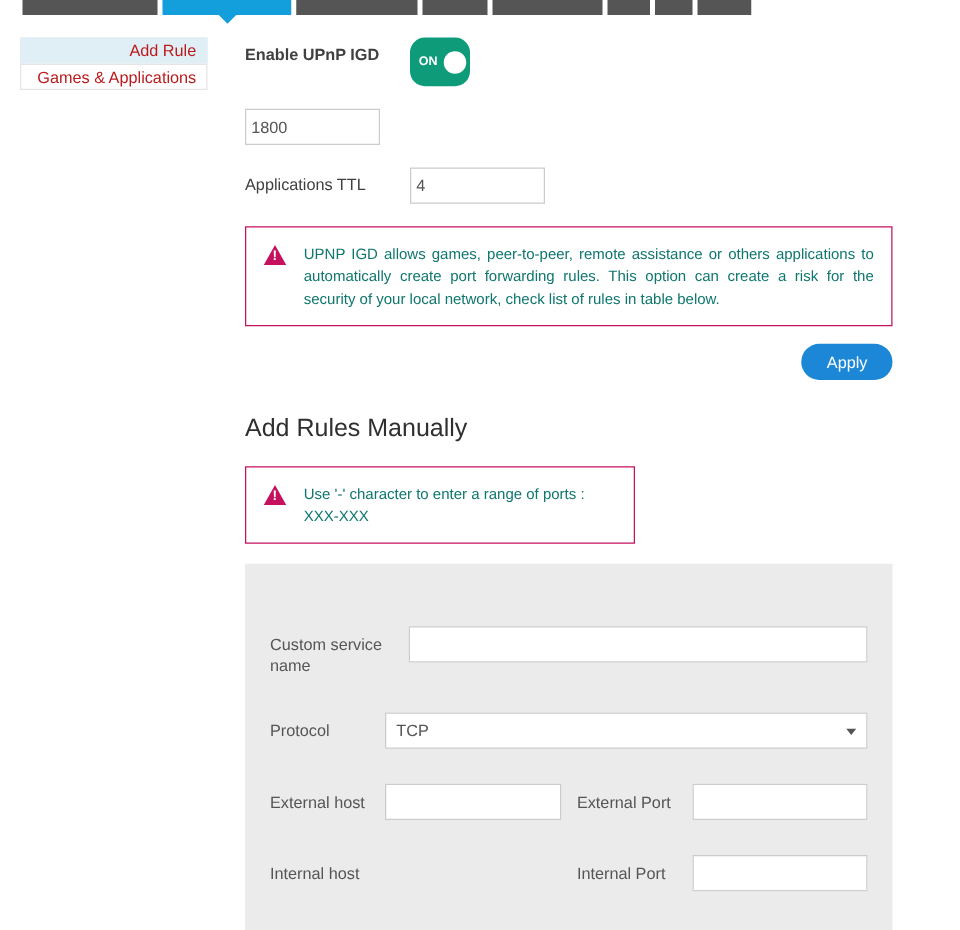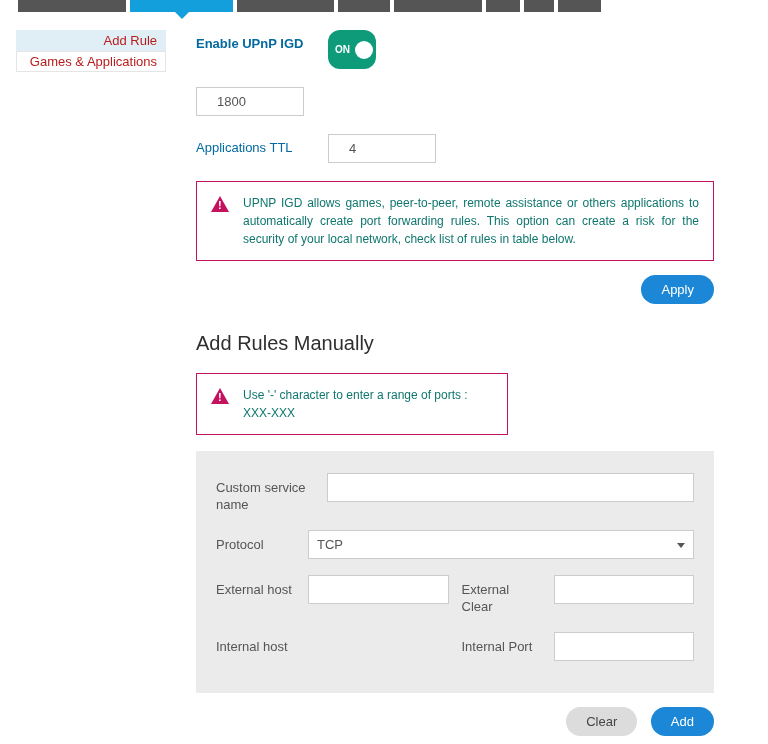--- a/index.html
+++ b/index.html
@@ -9,37 +9,37 @@
 .topnav .ti.active{background:#129fdb;position:relative;}
 .topnav .ti.active::after{content:"";position:absolute;bottom:-7px;left:50%;transform:translateX(-50%);width:0;height:0;border-left:7px solid transparent;border-right:7px solid transparent;border-top:7px solid #129fdb;}
 .main{display:flex;padding:0 16px;}
 .sidebar{width:150px;flex:none;}
 .sidebar .sitem{text-align:right;padding:2px 8px;font-size:13px;color:#b91c1c;background:#fff;border:1px solid #e5e5e5;cursor:pointer;}
 .sidebar .sitem.active{background:#e0eef6;border-color:#e0eef6;}
 .content{flex:1;padding-left:30px;padding-right:38px;}
 h1{font-size:22px;font-weight:400;color:#2f2f2f;margin-bottom:22px;}
 h2{font-size:20px;font-weight:400;color:#2f2f2f;margin:28px 0 18px;}
 .row{display:flex;align-items:flex-start;margin-bottom:18px;}
-.row .lbl{width:132px;flex:none;font-size:13px;color:#0369a1;padding-top:6px;line-height:1.3;}
+.row .lbl{width:132px;flex:none;font-size:13px;color:#404040;padding-top:6px;line-height:1.3;}
 .toggle{width:48px;height:39px;background:#0d9b7a;border-radius:12px;position:relative;display:flex;align-items:center;cursor:pointer;}
 .toggle .txt{color:#fff;font-size:10px;font-weight:bold;margin-left:7px;}
 .toggle .knob{position:absolute;right:3px;width:18px;height:18px;background:#fff;border-radius:50%;}
-input[type=text]{border:1px solid #ccc;padding:6px 20px;font-size:13px;color:#555;background:#fff;}
+input[type=text]{border:1px solid #ccc;padding:6px 4px;font-size:13px;color:#555;background:#fff;}
 .inp-s{width:108px;}
 .alert{border:1px solid #c5125e;padding:12px 14px;display:flex;align-items:flex-start;gap:14px;}
 .alert .ico{flex:none;width:0;height:0;border-left:9px solid transparent;border-right:9px solid transparent;border-bottom:16px solid #c5125e;position:relative;margin-top:2px;}
 .alert .ico::after{content:"!";position:absolute;left:-2px;top:3px;color:#fff;font-size:11px;font-weight:bold;}
 .alert .txt{font-size:12px;color:#0f766e;line-height:1.5;}
 .alert.wide .txt{text-align:justify;}
 .btnrow{text-align:right;margin:14px 0;}
 .btn{display:inline-block;border:none;border-radius:16px;padding:7px 20px;font-size:13px;cursor:pointer;}
 .btn.primary{background:#1b87d6;color:#fff;}
 .btn.secondary{background:#dcdcdc;color:#444;margin-right:10px;}
 .panel{background:#ebebeb;padding:22px 20px 16px;margin-bottom:14px;}
-.prow{display:flex;align-items:flex-start;margin-bottom:16px;gap:13px;}
+.prow{display:flex;align-items:flex-start;margin-bottom:16px;gap:13px;margin-top:28px;}
 .prow .lbl{width:98px;flex:none;font-size:13px;color:#555;padding-top:7px;line-height:1.3;}
 .prow .wide{flex:1;}
 .prow input.full{width:100%;}
 .prow .col{flex:1;display:flex;align-items:flex-start;gap:14px;}
 .prow .col .lbl{width:78px;}
 .sel{flex:1;border:1px solid #ccc;background:#fff;padding:6px 8px;font-size:13px;color:#555;position:relative;cursor:pointer;}
 .sel::after{content:"";position:absolute;right:8px;top:12px;width:0;height:0;border-left:4px solid transparent;border-right:4px solid transparent;border-top:5px solid #555;}
 .prow .col input[type=text]{width:120px;flex:1;}
 .alert.small{width:312px;}
 .watermark{position:absolute;left:272px;top:590px;font-size:56px;color:#d8d8d8;font-weight:400;letter-spacing:1px;pointer-events:none;z-index:0;}
@@ -114,21 +114,21 @@
           <div class="sel">TCP</div>
         </div>
       </div>
 
       <div class="prow">
         <div class="col">
           <div class="lbl">External host</div>
           <input type="text" style="">
         </div>
         <div class="col">
-          <div class="lbl">External Clear</div>
+          <div class="lbl">External Port</div>
           <input type="text" style="">
         </div>
       </div>
 
       <div class="prow">
         <div class="col">
           <div class="lbl">Internal host</div>
           <input type="text" style="visibility: hidden;">
         </div>
         <div class="col">

